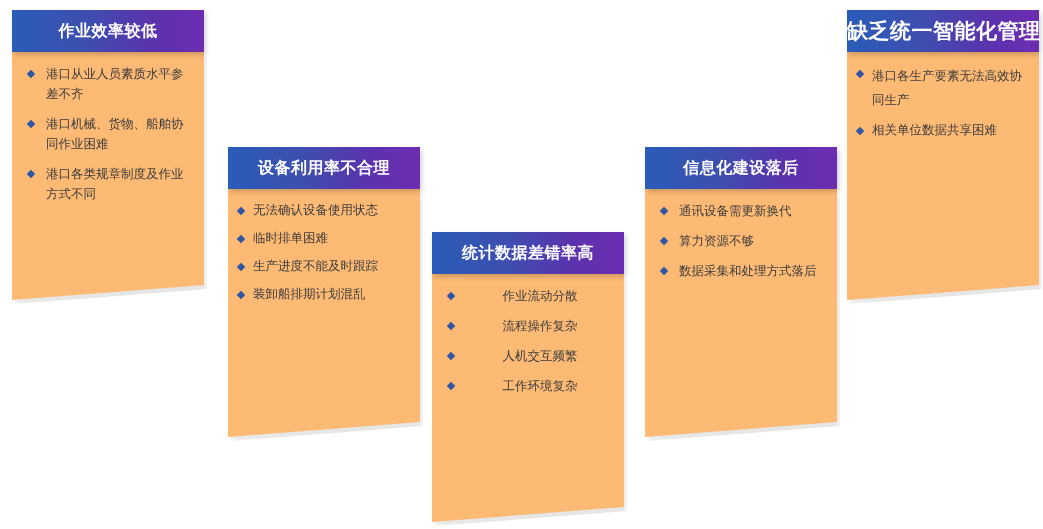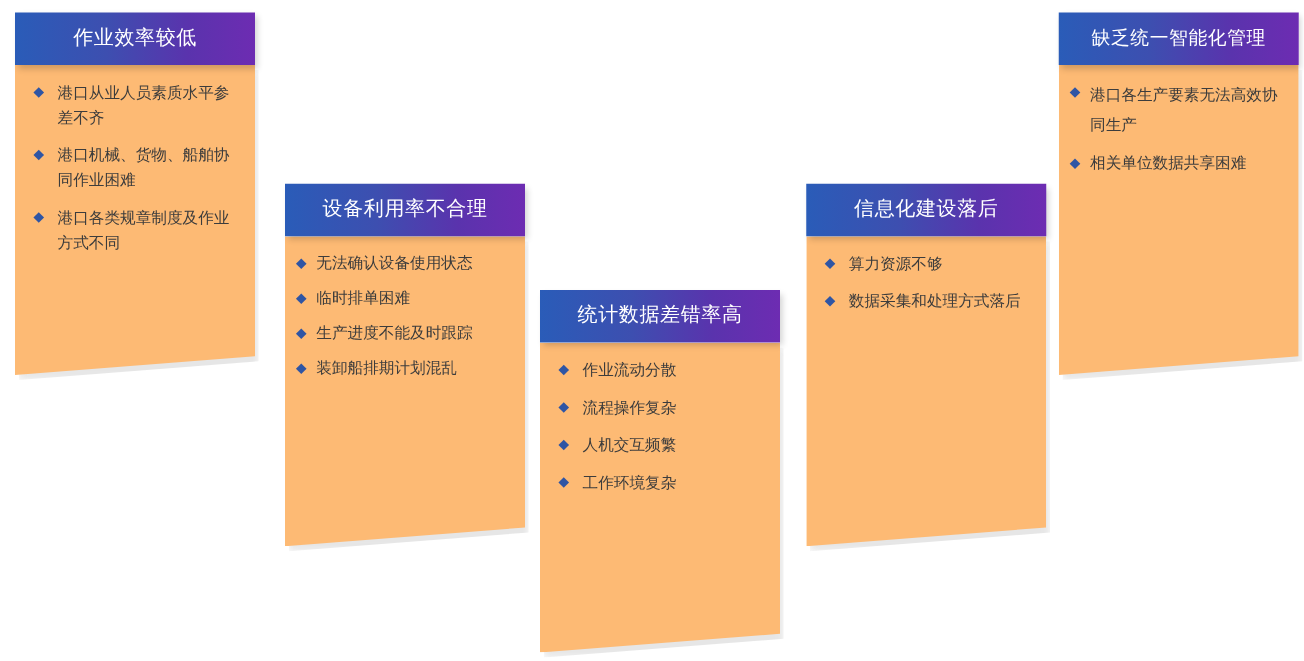--- a/index.html
+++ b/index.html
@@ -51,28 +51,28 @@
   
   .card-header {
     position: relative;
     z-index: 3;
     width: 192px;
     height: 42px;
     line-height: 42px;
     text-align: center;
     color: #ffffff;
     font-size: 16px;
-    font-weight: normal;
+    font-weight: bold;
     letter-spacing: .5px;
     background: linear-gradient(90deg, #2a5cb8 0%, #3d4fb0 38%, #5a33ad 72%, #6d2cb2 100%);
     box-shadow: 2px 3px 5px rgba(0,0,0,.18);
     white-space: nowrap;
   }
   .card-header.narrow-title {
-    font-size: 15px;
+    font-size: 21px;
   }
   
   ul.bullets {
     list-style: none;
     margin: 0;
     padding: 0;
   }
   ul.bullets li {
     position: relative;
     padding-left: 20px;
@@ -146,39 +146,40 @@
         </div>
       </div>
     </div>
   </div>
 
   <div class="card" style="left:432px; top:232px;">
     <div class="card-header">统计数据差错率高</div>
     <div style="position:relative;">
       <div class="card-shadow" style="height:248px;"></div>
       <div class="body-wrap">
-        <div class="card-body roomy" style="height:248px;">
+        <div class="card-body roomy" style="height:248px;text-align:center;">
           <ul class="bullets">
             <li><span class="dia"></span><span>作业流动分散</span></li>
             <li><span class="dia"></span><span>流程操作复杂</span></li>
             <li><span class="dia"></span><span>人机交互频繁</span></li>
             <li><span class="dia"></span><span>工作环境复杂</span></li>
           </ul>
         </div>
       </div>
     </div>
   </div>
 
   <div class="card" style="left:645px; top:147px;">
     <div class="card-header">信息化建设落后</div>
     <div style="position:relative;">
       <div class="card-shadow" style="height:248px;"></div>
       <div class="body-wrap">
         <div class="card-body roomy" style="height:248px;">
           <ul class="bullets">
+            <li><span class="dia"></span><span>通讯设备需更新换代</span></li>
             <li><span class="dia"></span><span>算力资源不够</span></li>
             <li><span class="dia"></span><span>数据采集和处理方式落后</span></li>
           </ul>
         </div>
       </div>
     </div>
   </div>
 
   <div class="card" style="left:847px; top:10px;">
     <div class="card-header narrow-title">缺乏统一智能化管理</div>

